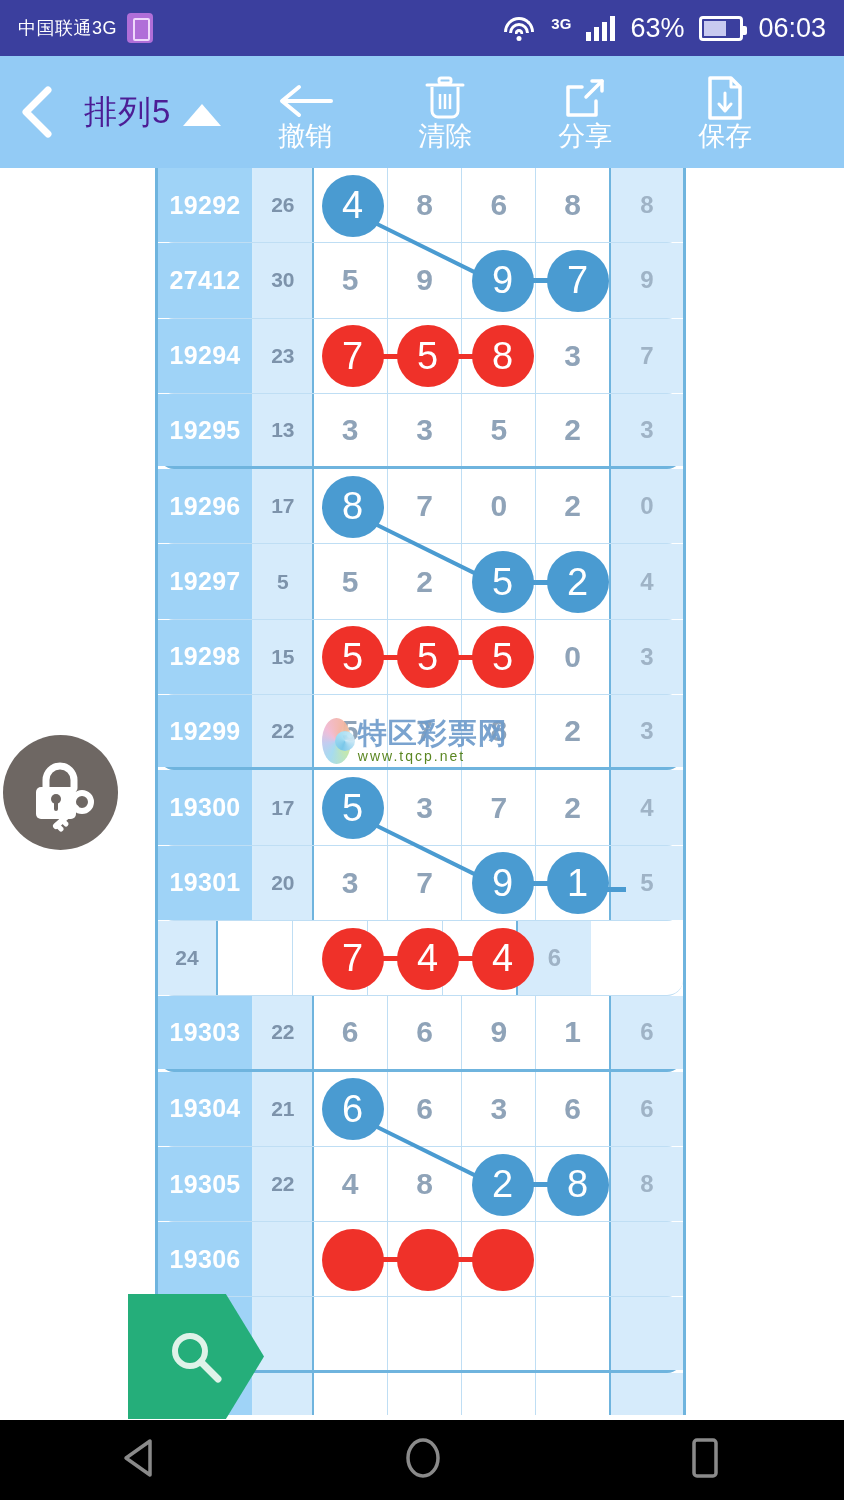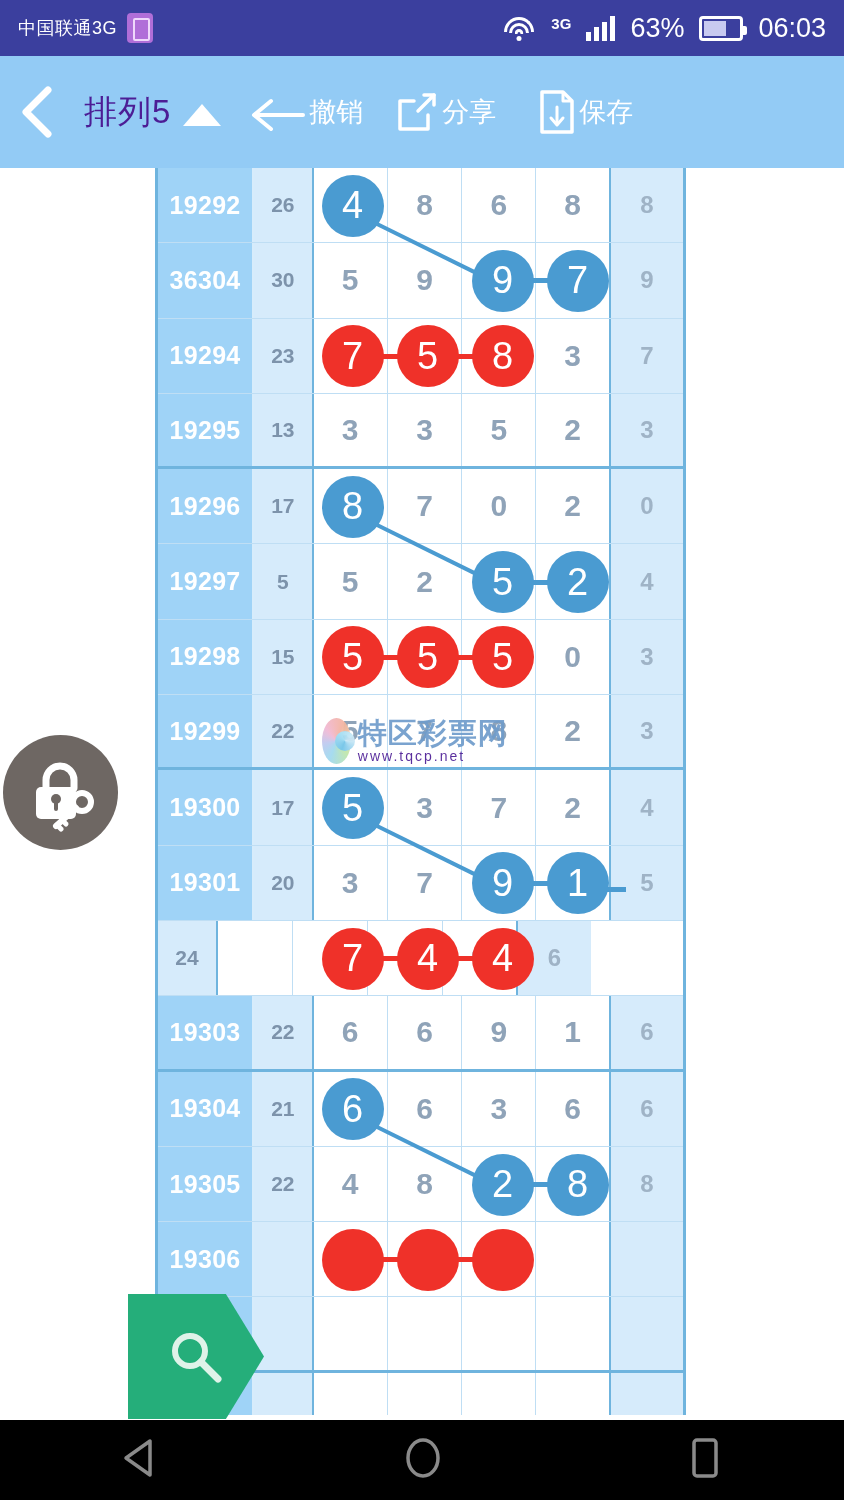--- a/index.html
+++ b/index.html
@@ -69,40 +69,40 @@
   #app-title-wrap{
     display:flex; align-items:center; gap:12px; margin-left:8px;
   }
   #app-title{ color:#4c1d95; font-size:33px; letter-spacing:1px; }
   .tri-up{
     width:0;height:0;border-left:19px solid transparent;border-right:19px solid transparent;
     border-bottom:22px solid #ffffff; margin-top:6px;
   }
   .tool-btn{
     width:140px; height:112px;
-    display:flex; flex-direction:row; align-items:center; justify-content:center;
+    display:flex; flex-direction:column; align-items:center; justify-content:center;
     gap:2px; color:#ffffff;
   }
   .tool-btn .ticon{ height:46px; display:flex; align-items:flex-end; justify-content:center; }
   .tool-btn .tlabel{ font-size:27px; line-height:1; }
   #tools{ margin-left:14px; display:flex; }
 
   
   #grid-wrap{
     position:absolute; left:0; top:168px; width:844px; height:1247px;
     background:#ffffff; overflow:hidden;
   }
   #grid{
     position:absolute; left:155px; top:0;
     width:531px;
     border-left:3px solid #6fb4de;
     border-right:3px solid #6fb4de;
   }
   .row{
-    display:flex; height:75.3px; position:relative;
+    display:flex; height:75.3px; position:relative;border-radius:16px;
   }
   .row.group-end{ border-bottom:3px solid #6fb4de; }
   .row.thin{ border-bottom:1px solid #bfdef4; }
   .cell{
     display:flex; align-items:center; justify-content:center;
     border-right:1px solid #bfdef4;
     position:relative;
   }
   .c-issue{
     width:97px; background:#9fd3f7; color:#ffffff;
@@ -167,21 +167,21 @@
   #wm-logo:after{
     content:""; position:absolute; left:13px; top:13px; width:20px;height:20px;
     border-radius:50%;
     background:conic-gradient(from 200deg,#6fc3e8,#9fdcf2,#cfeaf7,#6fc3e8);
   }
   #wm-text{ line-height:1; }
   #wm-cn{
     font-size:29px; font-weight:bold; color:#6f9ccb; letter-spacing:1px;
     -webkit-text-stroke:0px;
   }
-  #wm-url{ font-size:14px; color:#4c1d95; letter-spacing:2px; margin-top:12px; }
+  #wm-url{ font-size:14px; color:#4d7c0f; letter-spacing:2px; margin-top:12px; }
 
   
   #promo{
     position:absolute; left:128px; top:1294px; width:487px; height:125px;
     z-index:30; display:flex;
   }
   #promo-tag{
     width:136px; height:125px; background:#25ae7a;
     clip-path:polygon(0 0, 72% 0, 100% 50%, 72% 100%, 0 100%);
     display:flex; align-items:center; justify-content:center;
@@ -248,20 +248,33 @@
       <span class="ticon">
         <svg width="60" height="40" viewBox="0 0 60 40">
             <line x1="56" y1="20" x2="8" y2="20" stroke="#fff" stroke-width="4" stroke-linecap="round"></line>
             <polyline points="24,6 7,20 24,34" fill="none" stroke="#fff" stroke-width="4" stroke-linecap="round" stroke-linejoin="round"></polyline>
           </svg>
       </span>
       <span class="tlabel">撤销</span>
     </div>
     <div class="tool-btn">
       <span class="ticon">
+        <svg width="44" height="46" viewBox="0 0 44 46">
+          <rect x="16" y="3" width="12" height="5" rx="2" fill="none" stroke="#fff" stroke-width="3"></rect>
+          <line x1="4" y1="10" x2="40" y2="10" stroke="#fff" stroke-width="3" stroke-linecap="round"></line>
+          <path d="M9 12 L9 36 a6 6 0 0 0 6 6 h14 a6 6 0 0 0 6 -6 L35 12" fill="none" stroke="#fff" stroke-width="3" stroke-linejoin="round"></path>
+          <line x1="17" y1="19" x2="17" y2="34" stroke="#fff" stroke-width="2.5"></line>
+          <line x1="22" y1="19" x2="22" y2="34" stroke="#fff" stroke-width="2.5"></line>
+          <line x1="27" y1="19" x2="27" y2="34" stroke="#fff" stroke-width="2.5"></line>
+        </svg>
+      </span>
+      <span class="tlabel">清除</span>
+    </div>
+    <div class="tool-btn">
+      <span class="ticon">
         <svg width="46" height="46" viewBox="0 0 46 46">
           <path d="M30 6 H40 V16" fill="none" stroke="#fff" stroke-width="3.5" stroke-linecap="round" stroke-linejoin="round"></path>
           <path d="M40 6 L24 22" fill="none" stroke="#fff" stroke-width="3.5" stroke-linecap="round"></path>
           <path d="M34 26 V40 H6 V12 H20" fill="none" stroke="#fff" stroke-width="3.5" stroke-linecap="round" stroke-linejoin="round"></path>
         </svg>
       </span>
       <span class="tlabel">分享</span>
     </div>
     <div class="tool-btn">
       <span class="ticon">
@@ -282,21 +295,21 @@
       <div class="row thin">
         <div class="cell c-issue">19292</div>
         <div class="cell c-sum">26</div>
         <div class="cell c-d"></div>
         <div class="cell c-d">8</div>
         <div class="cell c-d">6</div>
         <div class="cell c-d">8</div>
         <div class="cell c-last">8</div>
       </div>
       <div class="row thin">
-        <div class="cell c-issue">36304</div>
+        <div class="cell c-issue">27412</div>
         <div class="cell c-sum">30</div>
         <div class="cell c-d">5</div>
         <div class="cell c-d">9</div>
         <div class="cell c-d"></div>
         <div class="cell c-d"></div>
         <div class="cell c-last">9</div>
       </div>
       <div class="row thin">
         <div class="cell c-issue">19294</div>
         <div class="cell c-sum">23</div>

